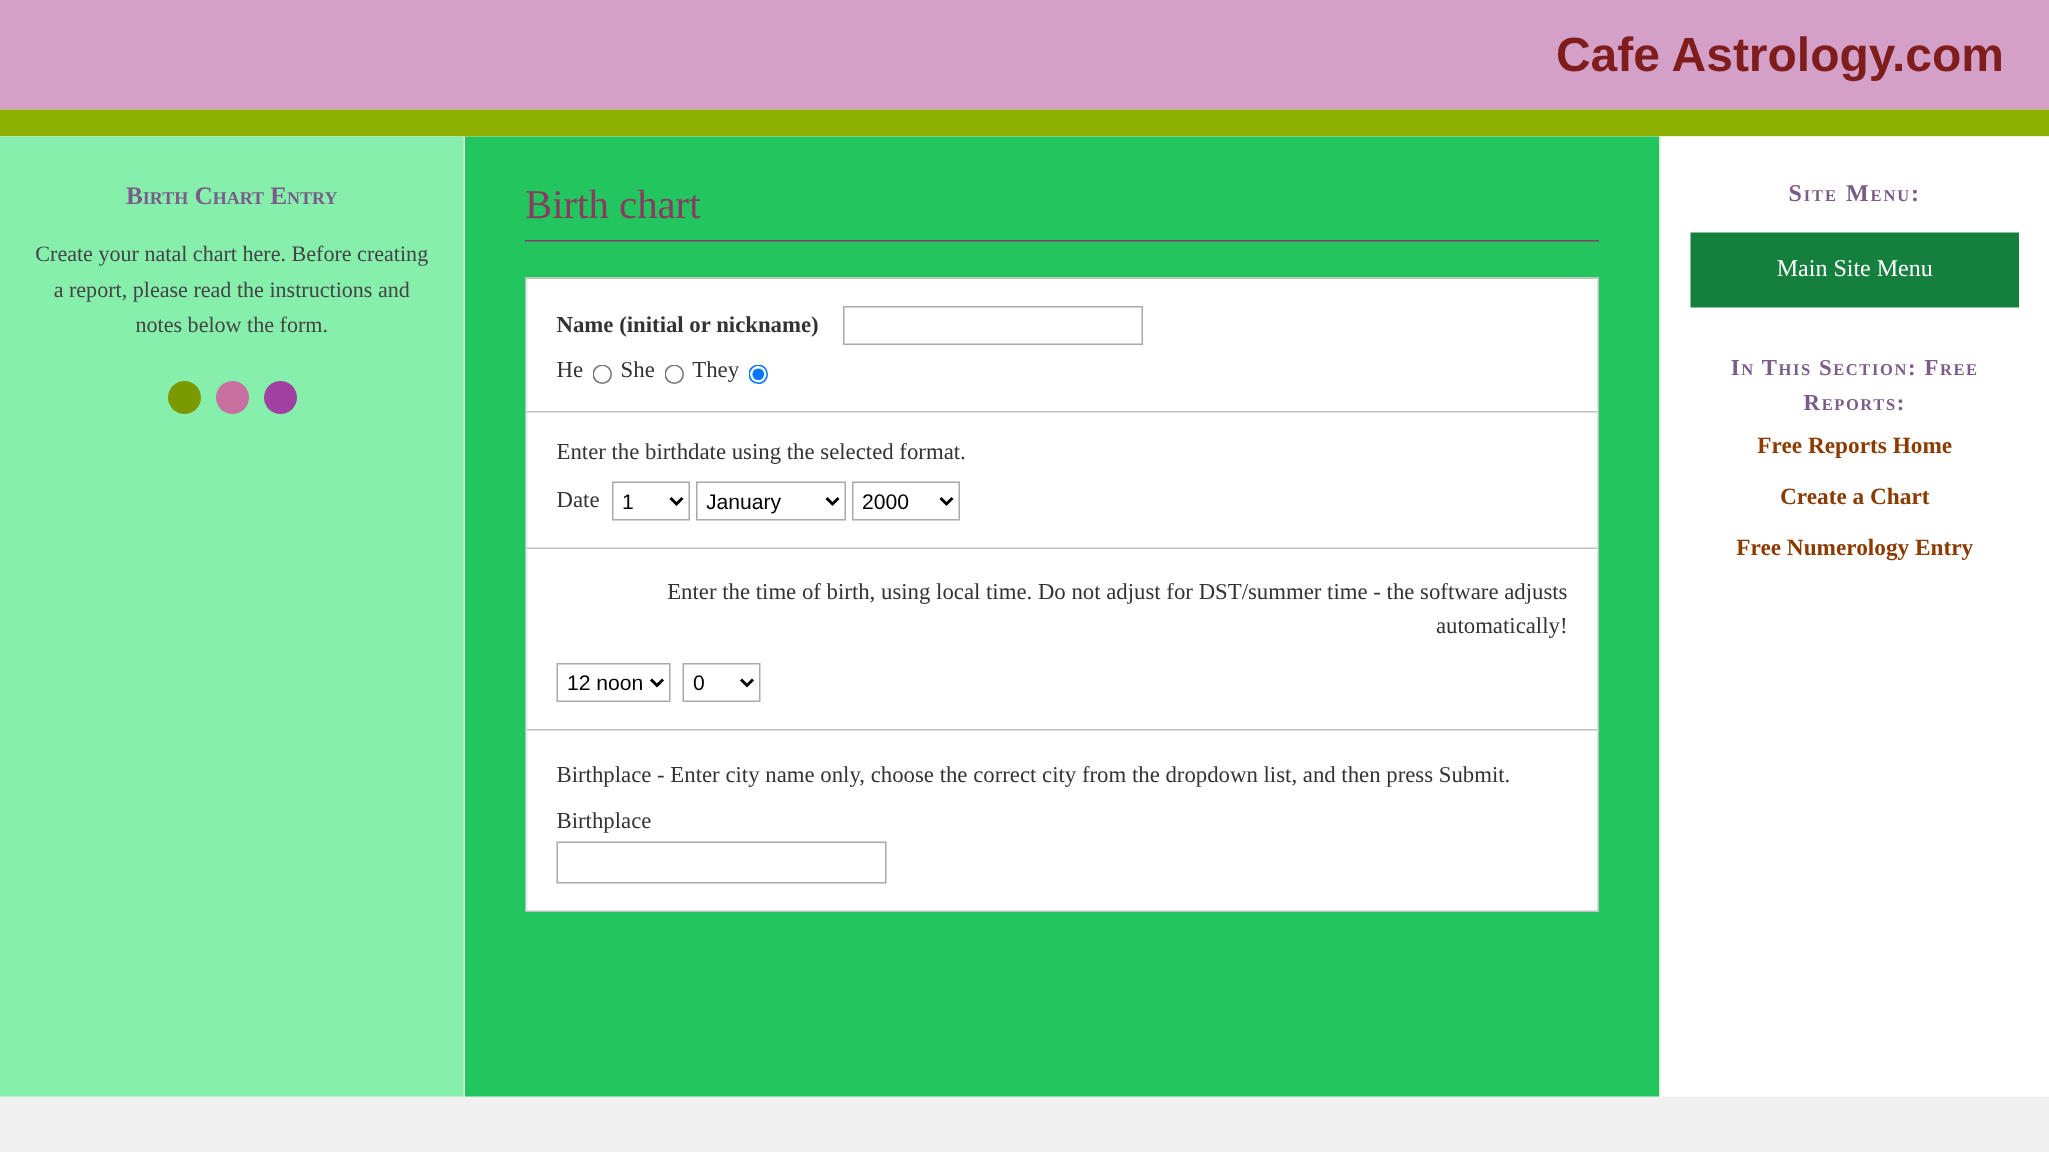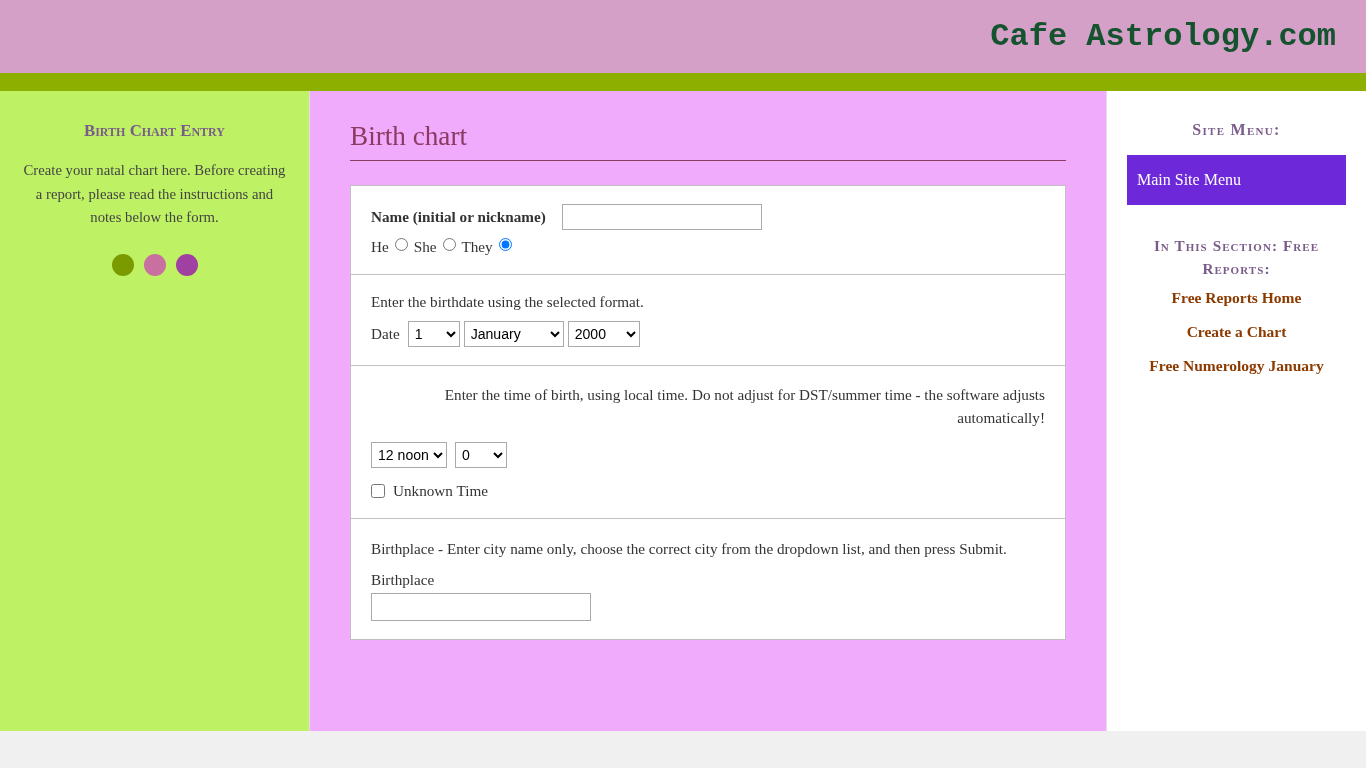--- a/index.html
+++ b/index.html
@@ -9,45 +9,45 @@
       min-height: 768px;
     }
 
     
     #header {
       background: #d4a0c8;
       padding: 18px 30px;
       text-align: right;
     }
     #header h1 {
-      color: #14532d;
+      color: #7f1d1d;
       font-size: 2rem;
       font-weight: bold;
-      font-family: Liberation Mono, monospace;
+      font-family: Liberation Sans, sans-serif;
     }
 
     
     #green-bar {
       background: #8db000;
       height: 18px;
     }
 
     
     #layout {
       display: flex;
       max-width: 1366px;
       min-height: 640px;
       background: #f0f0f0;
     }
 
     
     #left-sidebar {
       width: 310px;
       min-width: 310px;
-      background: #bef264;
+      background: #86efac;
       padding: 30px 20px;
       border-right: 1px solid #e0e0e0;
     }
 
     #sidebar-title {
       color: #7a5c8a;
       font-size: 1.05rem;
       font-weight: bold;
       font-variant: small-caps;
       text-align: center;
@@ -74,21 +74,21 @@
       border-radius: 50%;
     }
     .dot-green { background: #7a9a00; }
     .dot-pink  { background: #c870a0; }
     .dot-purple { background: #a040a0; }
 
     
     #main-content {
       flex: 1;
       padding: 30px 40px;
-      background: #f0abfc;
+      background: #22c55e;
     }
 
     #page-title {
       color: #8b3a62;
       font-size: 1.7rem;
       font-weight: normal;
       font-family: Georgia, serif;
       margin-bottom: 8px;
     }
 
@@ -131,21 +131,21 @@
     #name-input {
       width: 200px;
       height: 26px;
       border: 1px solid #aaa;
       padding: 2px 4px;
       font-size: 0.9rem;
     }
 
     .pronoun-group {
       display: flex;
-      align-items: flex-start;
+      align-items: flex-end;
       gap: 6px;
       font-size: 0.95rem;
       color: #333;
     }
 
     .pronoun-group input[type="radio"] {
       margin: 0;
     }
 
     #birthdate-label {
@@ -248,28 +248,28 @@
       font-weight: bold;
       letter-spacing: 0.08em;
       font-variant: small-caps;
       text-align: center;
       margin-bottom: 16px;
     }
 
     #main-site-menu-btn {
       display: block;
       width: 100%;
-      background: #6d28d9;
+      background: #15803d;
       color: white;
       border: none;
       padding: 16px 10px;
       font-size: 1rem;
       font-family: Georgia, serif;
       cursor: pointer;
-      text-align: left;
+      text-align: center;
       margin-bottom: 30px;
     }
 
     #in-this-section-label {
       color: #7a5c8a;
       font-size: 0.95rem;
       font-weight: bold;
       letter-spacing: 0.07em;
       font-variant: small-caps;
       text-align: center;
@@ -344,39 +344,35 @@
       </div>
 
       <div class="form-section">
         <div id="time-label">Enter the time of birth, using local time. Do not adjust for DST/summer time - the software adjusts automatically!</div>
         <div class="time-row">
           <select id="hour-select">
           <option value="12 midnight">12 midnight</option><option value="1 am">1 am</option><option value="2 am">2 am</option><option value="3 am">3 am</option><option value="4 am">4 am</option><option value="5 am">5 am</option><option value="6 am">6 am</option><option value="7 am">7 am</option><option value="8 am">8 am</option><option value="9 am">9 am</option><option value="10 am">10 am</option><option value="11 am">11 am</option><option value="12 noon" selected="">12 noon</option><option value="1 pm">1 pm</option><option value="2 pm">2 pm</option><option value="3 pm">3 pm</option><option value="4 pm">4 pm</option><option value="5 pm">5 pm</option><option value="6 pm">6 pm</option><option value="7 pm">7 pm</option><option value="8 pm">8 pm</option><option value="9 pm">9 pm</option><option value="10 pm">10 pm</option><option value="11 pm">11 pm</option></select>
           <select id="minute-select">
           <option value="0">0</option><option value="5">5</option><option value="10">10</option><option value="15">15</option><option value="20">20</option><option value="25">25</option><option value="30">30</option><option value="35">35</option><option value="40">40</option><option value="45">45</option><option value="50">50</option><option value="55">55</option></select>
         </div>
-        <div class="unknown-time-row">
-          <input type="checkbox" id="unknown-time-cb" style="">
-          <label for="unknown-time-cb" class="unknown-time-label">Unknown Time</label>
-        </div>
       </div>
 
       <div class="form-section">
         <div id="birthplace-instructions">Birthplace - Enter city name only, choose the correct city from the dropdown list, and then press Submit.</div>
         <div id="birthplace-label">Birthplace</div>
         <input type="text" id="birthplace-input" style="">
       </div>
 
     </div>
   </div>
 
   <div id="right-sidebar">
     <div id="site-menu-label">Site Menu:</div>
     <button id="main-site-menu-btn">Main Site Menu</button>
     <div id="in-this-section-label">In This Section: Free Reports:</div>
     <div id="section-links">
     <a class="section-link" href="#">Free Reports Home</a>
         <a class="section-link" href="#">Create a Chart</a>
-        <a class="section-link" href="#">Free Numerology January</a>
+        <a class="section-link" href="#">Free Numerology Entry</a>
       </div>
   </div>
 
 </div>
 
 </body></html>

